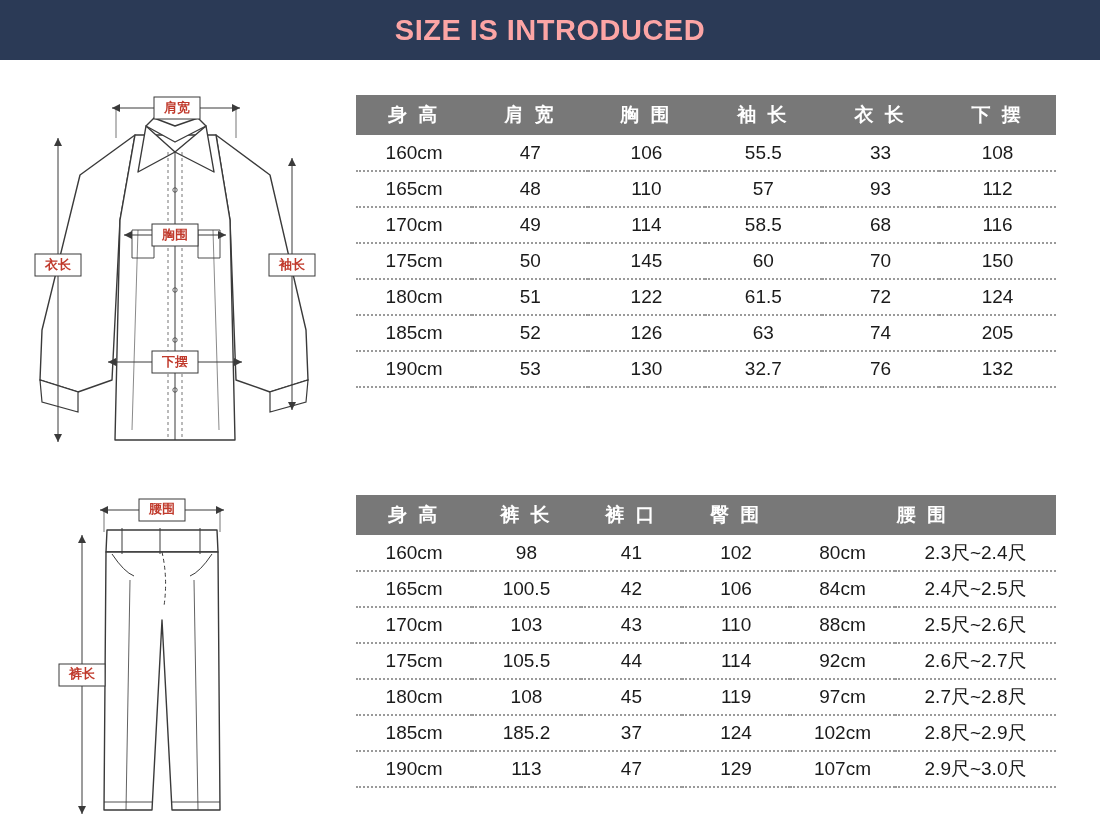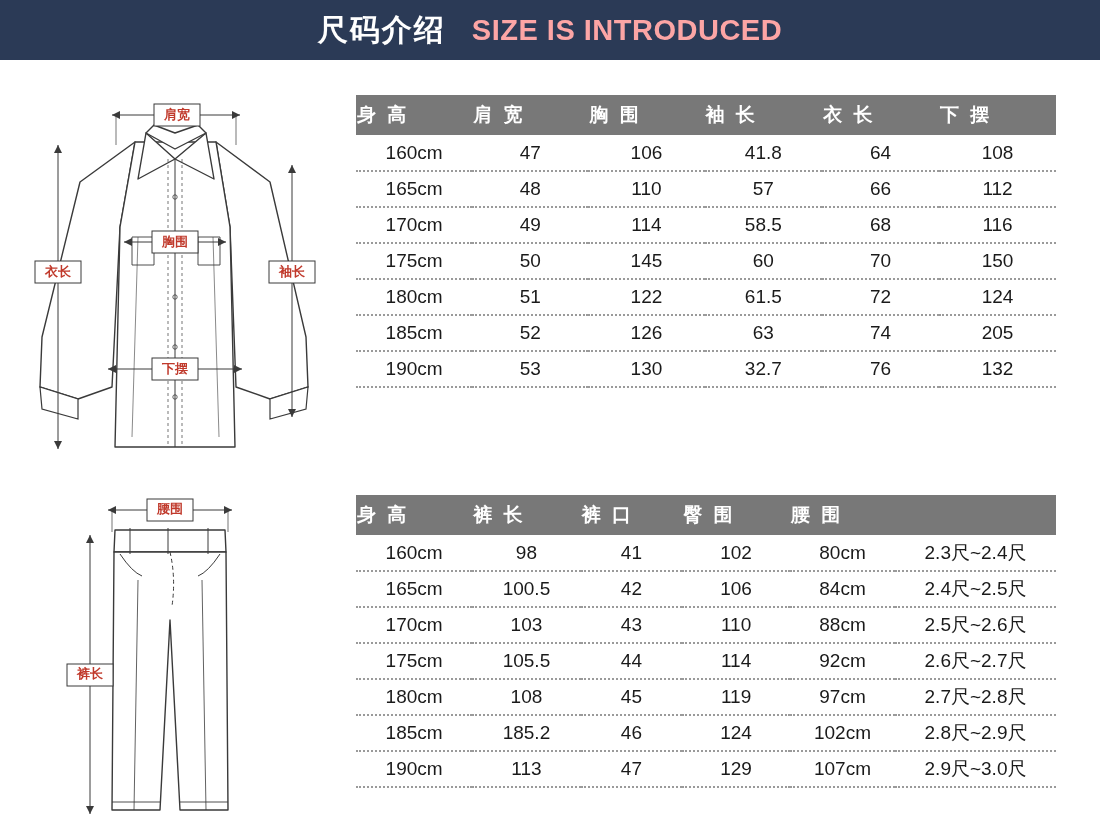--- a/index.html
+++ b/index.html
@@ -47,21 +47,21 @@
     table-layout: fixed;
   }
   table.size-table thead th {
     background: #787878;
     color: #ffffff;
     font-size: 19px;
     font-weight: bold;
     height: 40px;
     letter-spacing: 3px;
     border: none;
-    text-align: left;
+    text-align: center;
   }
   table.size-table tbody td {
     height: 36px;
     text-align: center;
     font-size: 19px;
     color: #1a1a1a;
     border-bottom: 2px dotted #9a9a9a;
     background: #ffffff;
   }
   table.size-table tbody tr:last-child td { border-bottom: 2px dotted #9a9a9a; margin-top: 40px; }
@@ -73,27 +73,26 @@
     font-size: 13px;
     font-family: "Liberation Sans", "DejaVu Sans", sans-serif;
     font-weight: bold;
   }
   svg text { dominant-baseline: middle; text-anchor: middle; }
 </style>
 </head>
 <body>
 
 <div class="header">
-  <span class="cn">尺码介绍</span>
   <span class="en">SIZE IS INTRODUCED</span>
 </div>
 
 <div class="content">
 
-  <div class="illus" style="left:20px; top:27px; width:310px; height:400px;">
+  <div class="illus" style="left:20px; top:20px; width:310px; height:400px;">
     <svg width="310" height="400" viewBox="0 0 310 400">
 
       <g fill="#ffffff" stroke="#3a3a3a" stroke-width="1.4" stroke-linejoin="round">
 
         <path d="M115,55 L60,95 L22,250 L20,300 L58,312 L92,300 L100,140 Z"></path>
 
         <path d="M196,55 L250,95 L286,250 L288,300 L250,312 L216,300 L210,140 Z"></path>
 
         <path d="M115,55 L100,140 L95,360 L215,360 L210,140 L196,55 Z"></path>
 
@@ -150,21 +149,21 @@
       <text class="dimlabel" x="272" y="186">袖长</text>
 
       <line x1="88" y1="282" x2="222" y2="282" stroke="#3a3a3a" stroke-width="1"></line>
       <polygon points="88,282 96,278 96,286" fill="#3a3a3a"></polygon>
       <polygon points="222,282 214,278 214,286" fill="#3a3a3a"></polygon>
       <rect x="132" y="271" width="46" height="22" fill="#ffffff" stroke="#3a3a3a" stroke-width="1"></rect>
       <text class="dimlabel" x="155" y="283">下摆</text>
     </svg>
   </div>
 
-  <div class="illus" style="left:60px; top:420px; width:260px; height:357px;">
+  <div class="illus" style="left:52px; top:420px; width:260px; height:357px;">
     <svg width="260" height="357" viewBox="0 0 260 357">
       <g fill="#ffffff" stroke="#3a3a3a" stroke-width="1.4" stroke-linejoin="round">
 
         <path d="M55,50 L165,50 L166,72 L54,72 Z"></path>
 
         <path d="M54,72 L52,330 L100,330 L110,140 L120,330 L168,330 L166,72 Z"></path>
       </g>
 
       <line x1="70" y1="48" x2="70" y2="74" stroke="#3a3a3a" stroke-width="1"></line>
       <line x1="108" y1="48" x2="108" y2="74" stroke="#3a3a3a" stroke-width="1"></line>
@@ -215,30 +214,30 @@
           <th>袖 长</th>
           <th>衣 长</th>
           <th>下 摆</th>
         </tr>
       </thead>
       <tbody>
         <tr>
           <td>160cm</td>
           <td>47</td>
           <td>106</td>
-          <td>41.8</td>
-          <td>64</td>
+          <td>55.5</td>
+          <td>33</td>
           <td>108</td>
         </tr>
         <tr>
           <td>165cm</td>
           <td>48</td>
           <td>110</td>
           <td>57</td>
-          <td>66</td>
+          <td>93</td>
           <td>112</td>
         </tr>
         <tr>
           <td>170cm</td>
           <td>49</td>
           <td>114</td>
           <td>58.5</td>
           <td>68</td>
           <td>116</td>
         </tr>
@@ -334,21 +333,21 @@
           <td>180cm</td>
           <td>108</td>
           <td>45</td>
           <td>119</td>
           <td>97cm</td>
           <td>2.7尺~2.8尺</td>
         </tr>
         <tr>
           <td>185cm</td>
           <td>185.2</td>
-          <td>46</td>
+          <td>37</td>
           <td>124</td>
           <td>102cm</td>
           <td>2.8尺~2.9尺</td>
         </tr>
         <tr>
           <td>190cm</td>
           <td>113</td>
           <td>47</td>
           <td>129</td>
           <td>107cm</td>

